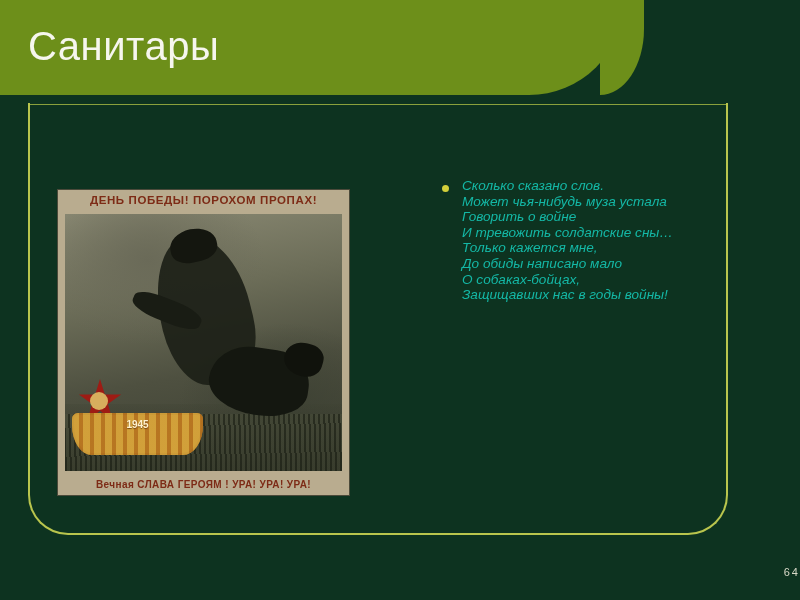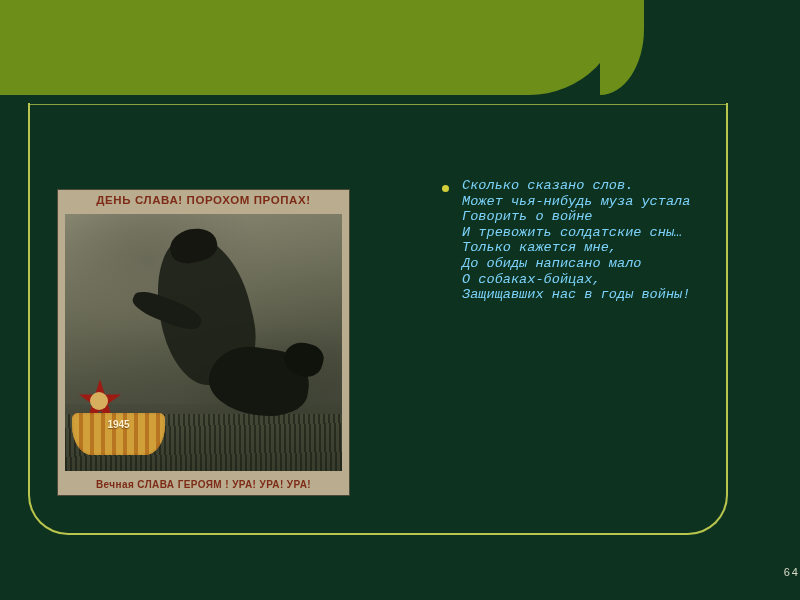--- a/index.html
+++ b/index.html
@@ -212,25 +212,26 @@
     width: 18px;
     height: 18px;
     background: #e0c86a;
     border-radius: 50%;
     opacity: 0.85;
   }
   .medal-ribbon {
     position: absolute;
     left: 0;
     top: 34px;
-    width: 93px;
+    width: 119px;
     height: 42px;
     background: #c4882c;
     border-radius: 6px 6px 20px 20px / 6px 6px 30px 30px;
     box-shadow: inset 0 0 0 2px rgba(120,70,20,0.5);
+    padding-left: 12px;
   }
   .medal-ribbon-stripes {
     position: absolute;
     left: 0;
     top: 0;
     width: 100%;
     height: 100%;
     background: repeating-linear-gradient(90deg, #d4a43c 0 7px, #b5721f 7px 11px);
     border-radius: inherit;
     opacity: 0.85;
@@ -261,25 +262,25 @@
   .bullet-dot {
     position: absolute;
     left: 2px;
     top: 7px;
     width: 7px;
     height: 7px;
     border-radius: 50%;
     background: #d2cf3a;
   }
   .bullet-text {
-    font-family: Liberation Mono, monospace;
+    font-family: Liberation Sans, sans-serif;
     font-style: italic;
     font-size: 13.6px;
     line-height: 15.6px;
-    color: #7dd3fc;
+    color: #14b8a6;
     white-space: pre-line;
   }
   
   .page-number {
     position: absolute;
     left: 0;
     top: 566px;
     width: 800px;
     text-align: right;
     font-size: 11px;
@@ -288,26 +289,27 @@
   }
 </style>
 </head>
 <body>
 
 <div class="slide">
 
   <div class="header-band"></div>
   <div class="header-band-accent"></div>
 
+  <div class="title">Санитары</div>
   <div class="title-rule"></div>
 
   <div class="frame"></div>
 
   <div class="poster">
-    <div class="poster-top-text">ДЕНЬ СЛАВА! ПОРОХОМ ПРОПАХ!</div>
+    <div class="poster-top-text">ДЕНЬ ПОБЕДЫ! ПОРОХОМ ПРОПАХ!</div>
 
     <div class="poster-photo">
       <div class="fig-ground"></div>
       <div class="fig-grass"></div>
       <div class="fig-soldier"></div>
       <div class="fig-helmet"></div>
       <div class="fig-arm"></div>
       <div class="fig-dog"></div>
       <div class="fig-dog-head"></div>
     </div>

